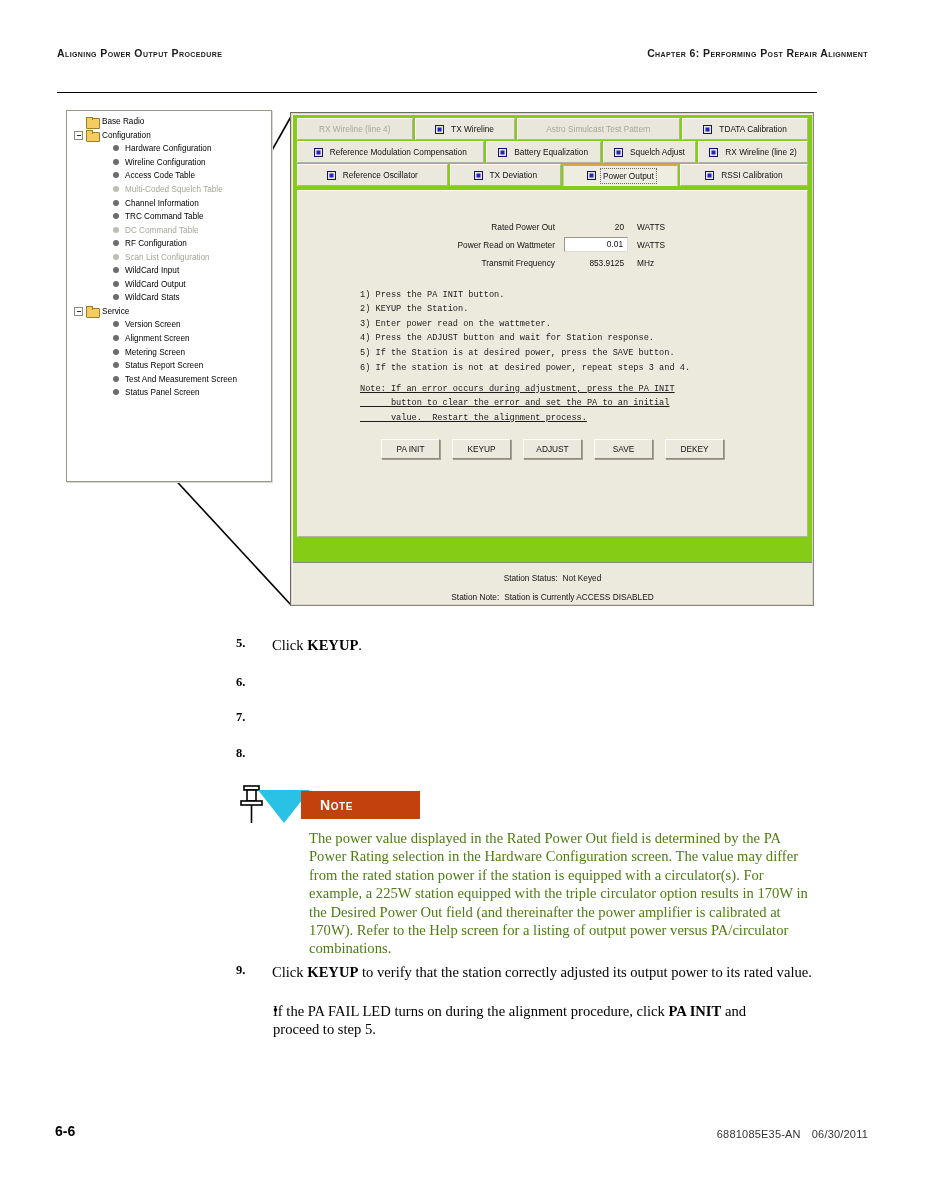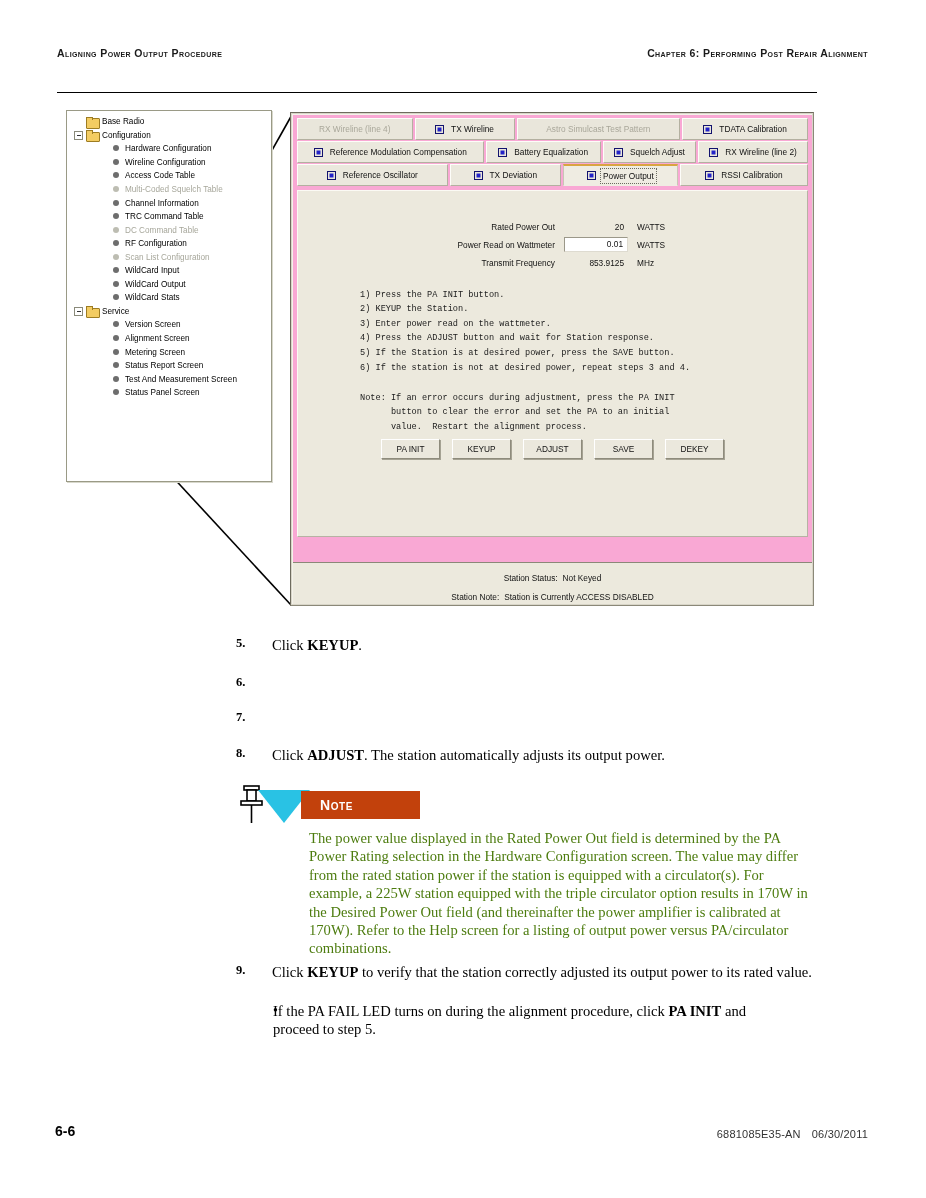--- a/index.html
+++ b/index.html
@@ -86,21 +86,21 @@
     background:#d8d5c8;
     border:1px solid #6e6b5e;
     border-right-color:#8b8878;
     border-bottom-color:#8b8878;
     font-family:"Liberation Sans", sans-serif;
   }
   .appwin-inner {
     position:absolute; inset:1px;
     border-left:1px solid #f4f2ea;
     border-top:1px solid #f4f2ea;
-    background:#f9a8d4;
+    background:#84cc16;
   }
 
   
   .tabrows { position:absolute; left:4px; top:3px; right:4px; }
   .tabrow { display:flex; height:22px; margin-bottom:1px; }
   .tab {
     display:flex; align-items:center; justify-content:center; gap:7px;
     background:#ebe8dd;
     border:1px solid #b3b0a0;
     border-top-color:#fdfdf9; border-left-color:#fdfdf9;
@@ -152,21 +152,21 @@
     border-right-color:#dedbd0; border-bottom-color:#dedbd0;
   }
   .funit { font-size:8.3px; color:#111; padding-left:9px; }
 
   .mono {
     position:absolute; left:62px; top:88px;
     font-family:"Liberation Mono", monospace;
     font-size:8.6px; line-height:14.6px; color:#1b1b1b;
     white-space:pre;
   }
-  .mono.note { top:191px; }
+  .mono.note { top:182px;text-decoration:underline; }
 
   .btnrow {
     position:absolute; left:0; right:0; top:248px;
     display:flex; justify-content:center; gap:12px;
   }
   .btn {
     min-width:59px; height:20px; padding:0 8px;
     display:flex; align-items:center; justify-content:center;
     font-size:8.3px; color:#111;
     background:#ebe8dd;
@@ -487,21 +487,20 @@
       <div class="txt">Click <b>KEYUP</b>.</div>
     </div>
     <div class="step">
       <div class="num">6.</div>
     </div>
     <div class="step">
       <div class="num">7.</div>
     </div>
     <div class="step">
       <div class="num">8.</div>
-      <div class="txt">Click <b>ADJUST</b>. The station automatically adjusts its output power.</div>
     </div>
   </div>
 
 <div class="notebox">
   <div class="note-head">
     <svg class="pin" width="26" height="42" viewBox="0 0 26 42">
       <rect x="5" y="2" width="15" height="4" fill="#fff" stroke="#000" stroke-width="1.6"></rect>
       <rect x="8" y="6" width="9" height="11" fill="#fff" stroke="#000" stroke-width="1.6"></rect>
       <rect x="2" y="17" width="21" height="4" fill="#fff" stroke="#000" stroke-width="1.6"></rect>
       <line x1="12.5" y1="21" x2="12.5" y2="39" stroke="#000" stroke-width="1.6"></line>

